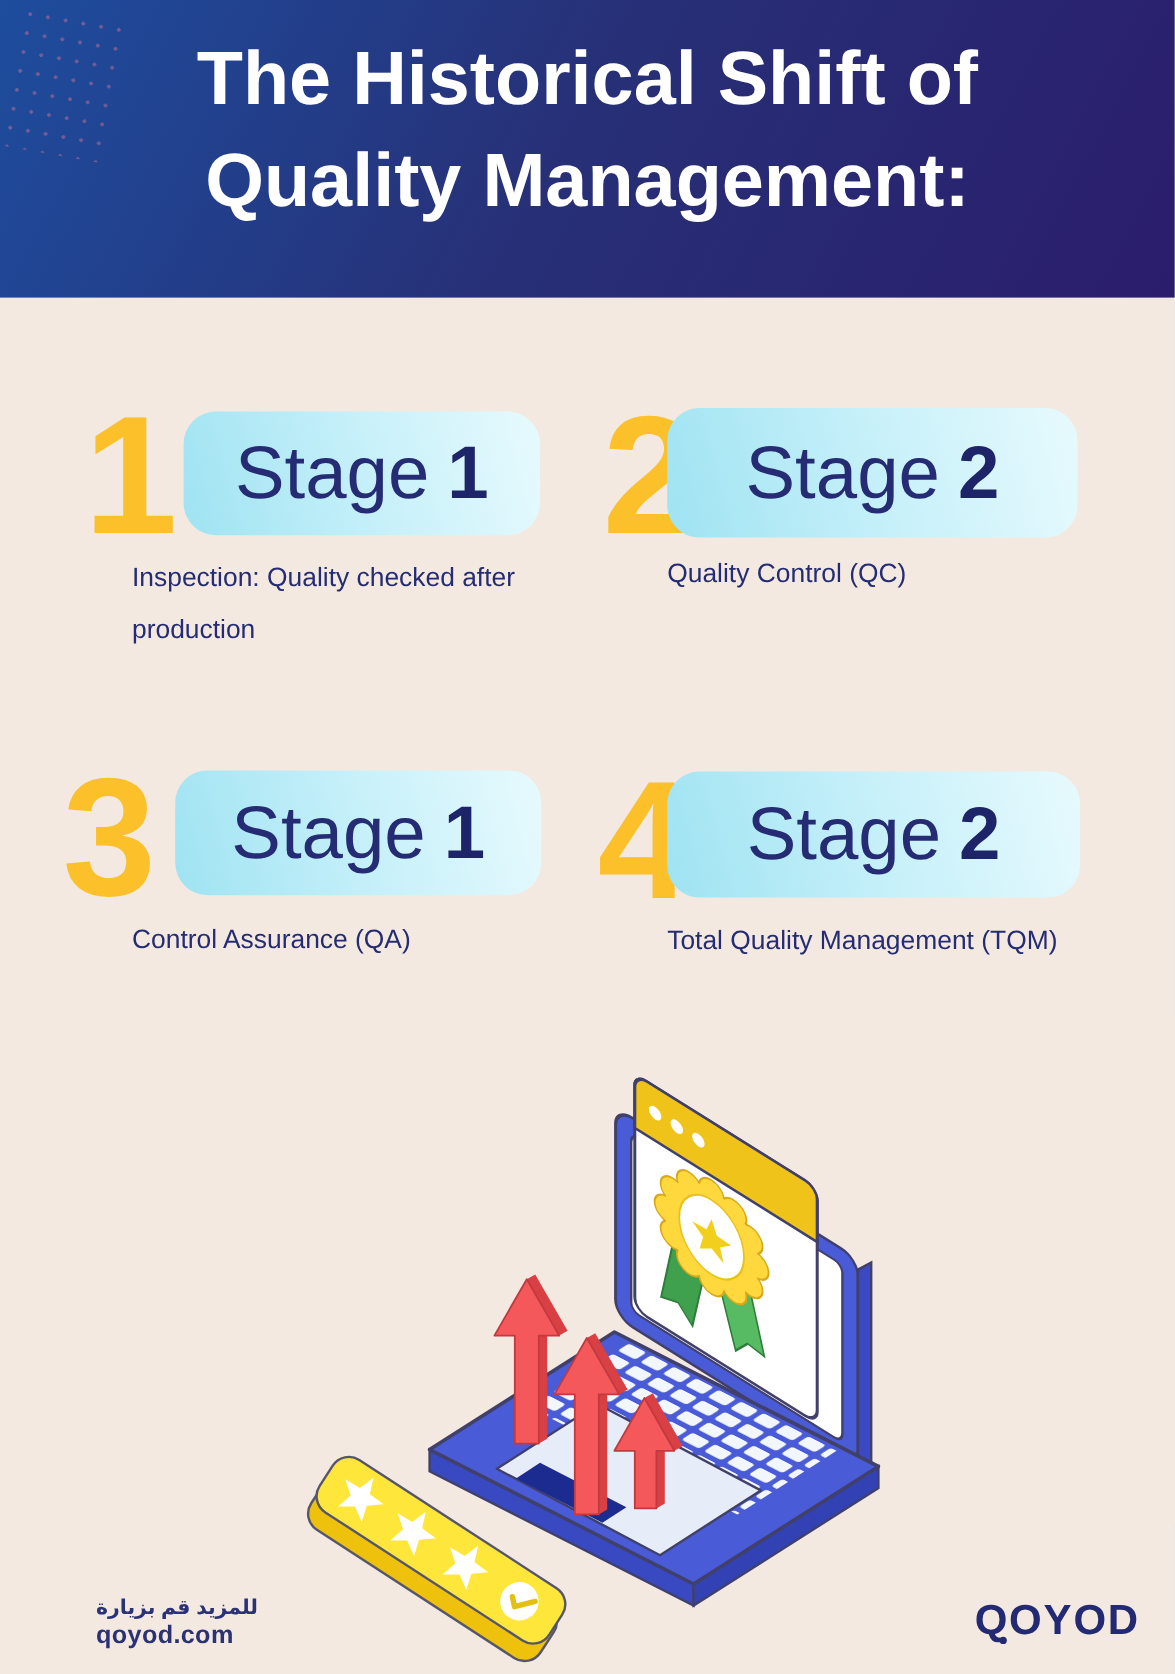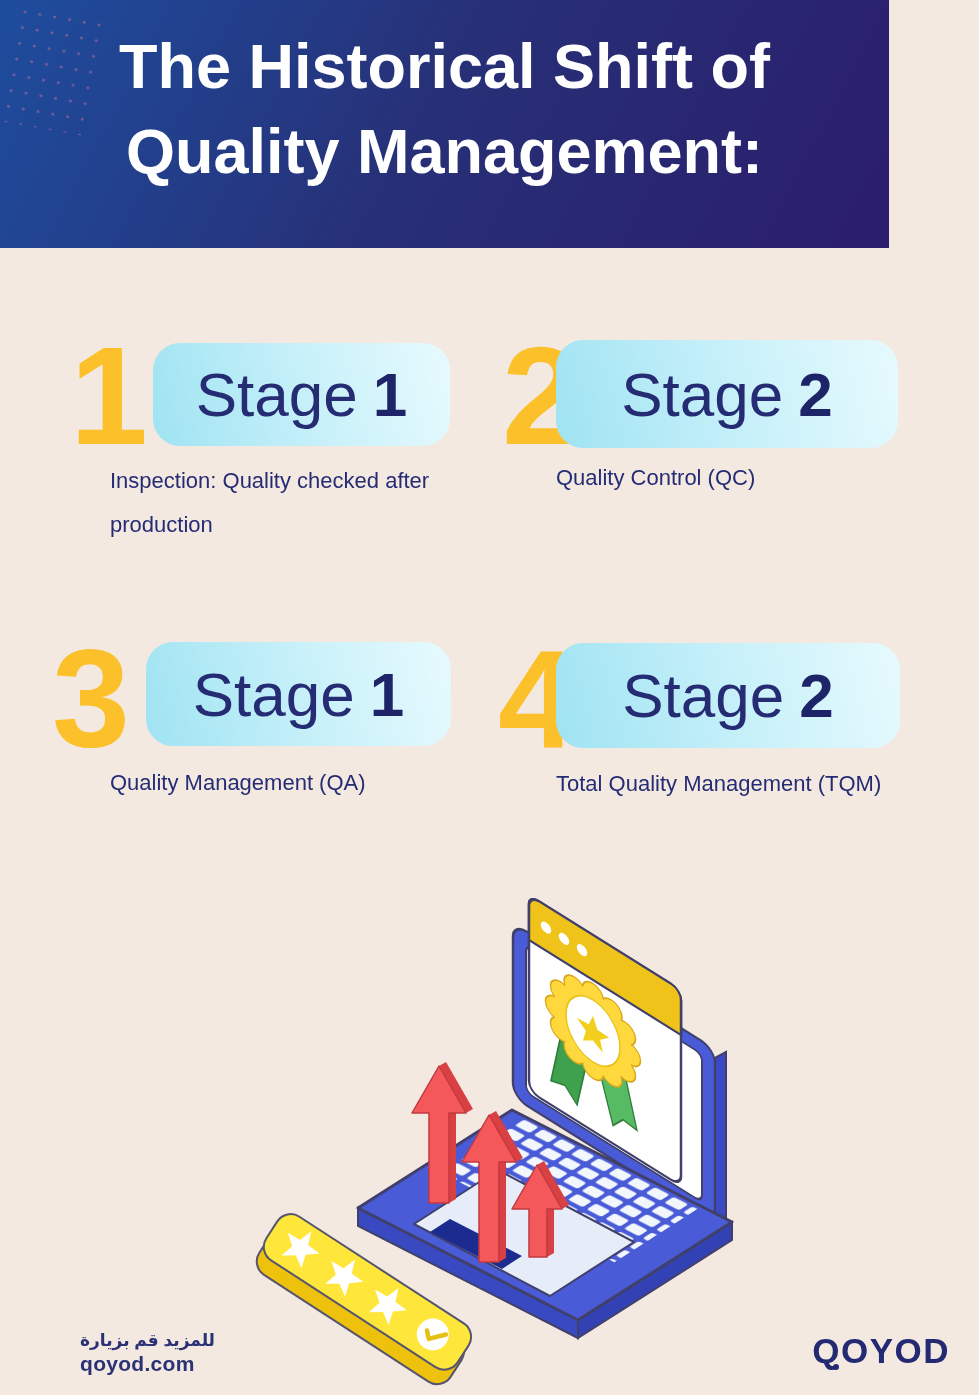--- a/index.html
+++ b/index.html
@@ -1,20 +1,20 @@
 <!DOCTYPE html>
 <html><head>
 <meta charset="utf-8">
 <style>
   html,body{margin:0;padding:0;}
   body{font-family:"Liberation Sans","DejaVu Sans",sans-serif;background:#ddd;}
   .page{position:relative;width:979px;height:1395px;margin:0 auto;background:#f3e9e1;overflow:hidden;}
 
   
-  .hero{position:absolute;left:0;top:0;width:889px;height:248px;
+  .hero{position:absolute;left:0;top:0;width:979px;height:248px;
         background:linear-gradient(118deg,#1e4d9e 0%,#273077 48%,#2b1d6c 100%);}
   .sparkle{position:absolute;left:8px;top:10px;width:95px;height:120px;opacity:.55;
         background-image:radial-gradient(rgba(236,120,150,.75) 1.3px,transparent 1.5px);
         background-size:15px 16px;transform:rotate(10deg);}
   .title{position:absolute;left:0;top:24px;width:100%;margin:0;text-align:center;
          color:#ffffff;font-size:63px;font-weight:700;line-height:85px;letter-spacing:0;}
   .title span{display:block;}
 
   
   .num{position:absolute;z-index:1;font-size:140px;font-weight:700;color:#fbc02a;line-height:140px;}
@@ -80,21 +80,21 @@
     </div>
     <div class="desc d2">Quality Control (QC)</div>
   </section>
 
   <section>
     <div class="num n3">3</div>
     <div class="pill p3">
       <span class="stage-word">Stage</span>
       <span class="stage-num">1</span>
     </div>
-    <div class="desc d3">Quality Management (QA)</div>
+    <div class="desc d3">Control Assurance (QA)</div>
   </section>
 
   <section>
     <div class="num n4">4</div>
     <div class="pill p4">
       <span class="stage-word">Stage</span>
       <span class="stage-num">2</span>
     </div>
     <div class="desc d4">Total Quality Management (TQM)</div>
   </section>

